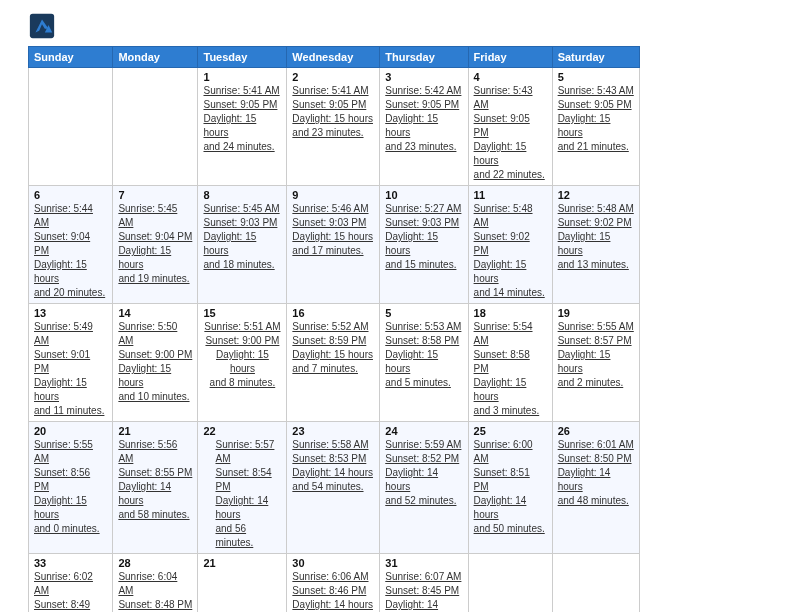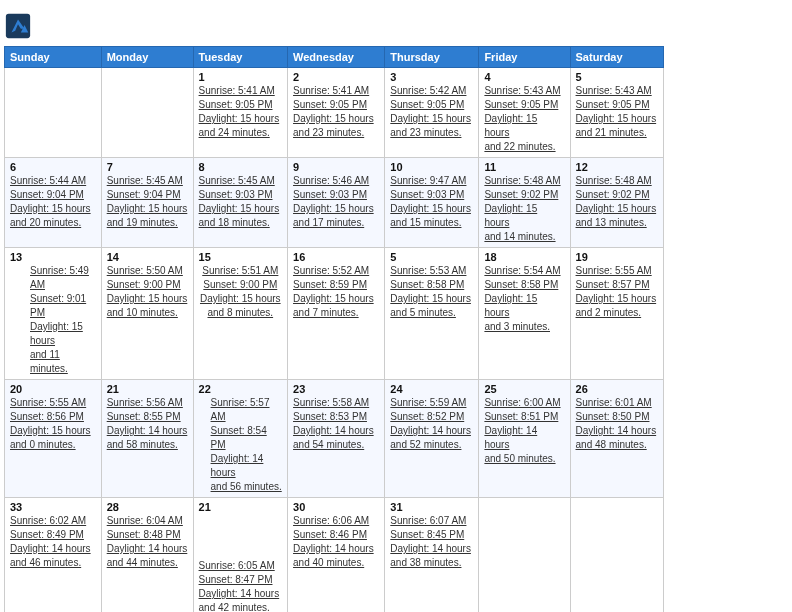--- a/index.html
+++ b/index.html
@@ -6,21 +6,21 @@
     body {
       width: 792px;
       height: 612px;
       font-family: Arial, sans-serif;
       background: #fff;
       overflow: hidden;
     }
     .page {
       width: 668px;
       height: 612px;
-      padding: 12px 4px;
+      padding: 12px 28px;
     }
     .header {
       display: flex;
       justify-content: space-between;
       align-items: flex-start;
       margin-bottom: 6px;
     }
     .logo {
       display: flex;
       align-items: center;
@@ -199,21 +199,21 @@
           </td>
           <td>
             <span class="day-num">9</span>
             <div class="day-info" style="white-space: pre-line;">Sunrise: 5:46 AM
 Sunset: 9:03 PM
 Daylight: 15 hours
 and 17 minutes.</div>
           </td>
           <td>
             <span class="day-num">10</span>
-            <div class="day-info" style="white-space: pre-line;">Sunrise: 9:47 AM
+            <div class="day-info" style="white-space: pre-line;">Sunrise: 5:27 AM
 Sunset: 9:03 PM
 Daylight: 15 hours
 and 15 minutes.</div>
           </td>
           <td>
             <span class="day-num">11</span>
             <div class="day-info" style="white-space: pre-line;">Sunrise: 5:48 AM
 Sunset: 9:02 PM
 Daylight: 15 hours
 and 14 minutes.</div>
@@ -222,21 +222,21 @@
             <span class="day-num">12</span>
             <div class="day-info" style="white-space: pre-line;">Sunrise: 5:48 AM
 Sunset: 9:02 PM
 Daylight: 15 hours
 and 13 minutes.</div>
           </td>
         </tr>
         <tr>
           <td>
             <span class="day-num">13</span>
-            <div class="day-info" style="white-space: pre-line; margin-left: 20px;">Sunrise: 5:49 AM
+            <div class="day-info" style="white-space: pre-line;">Sunrise: 5:49 AM
 Sunset: 9:01 PM
 Daylight: 15 hours
 and 11 minutes.</div>
           </td>
           <td>
             <span class="day-num">14</span>
             <div class="day-info" style="white-space: pre-line;">Sunrise: 5:50 AM
 Sunset: 9:00 PM
 Daylight: 15 hours
 and 10 minutes.</div>

